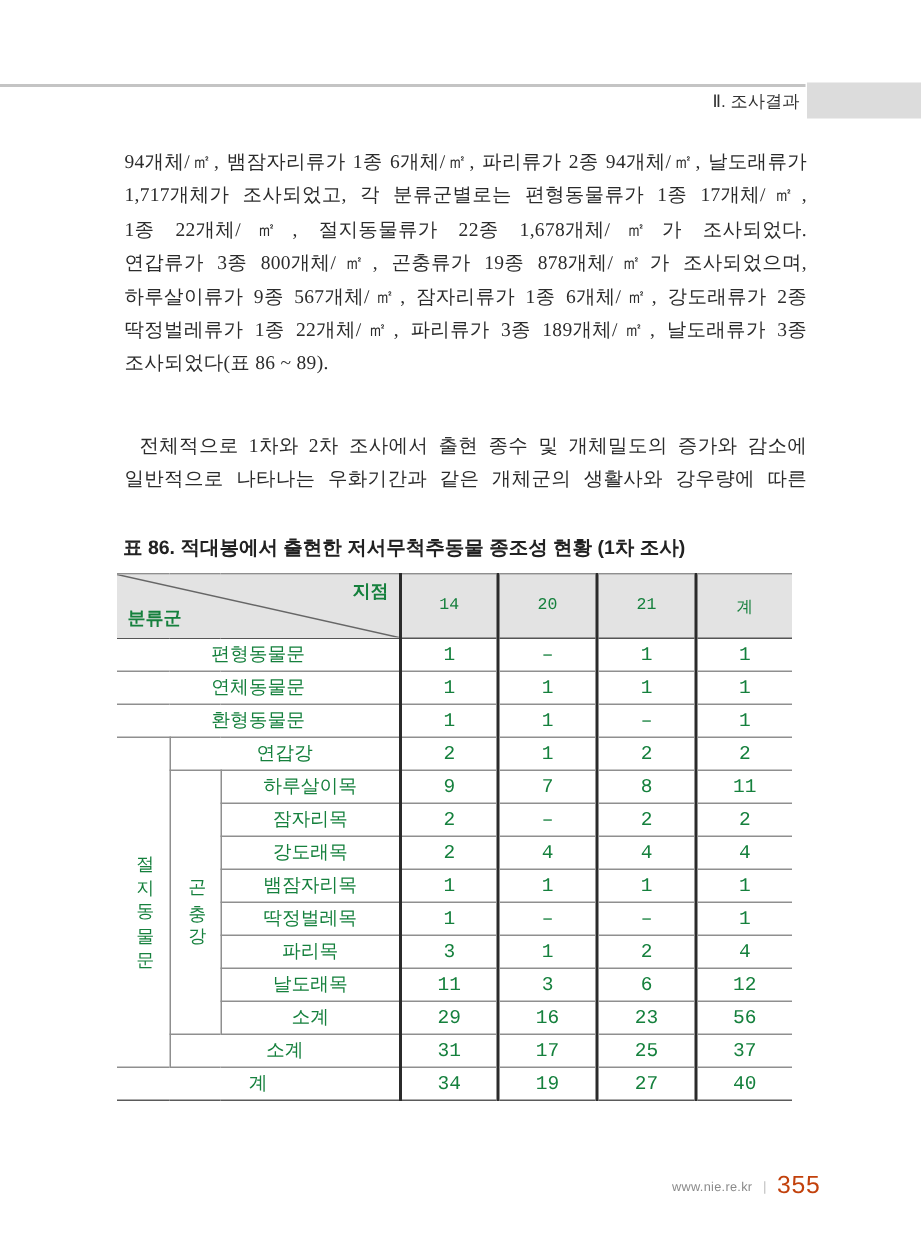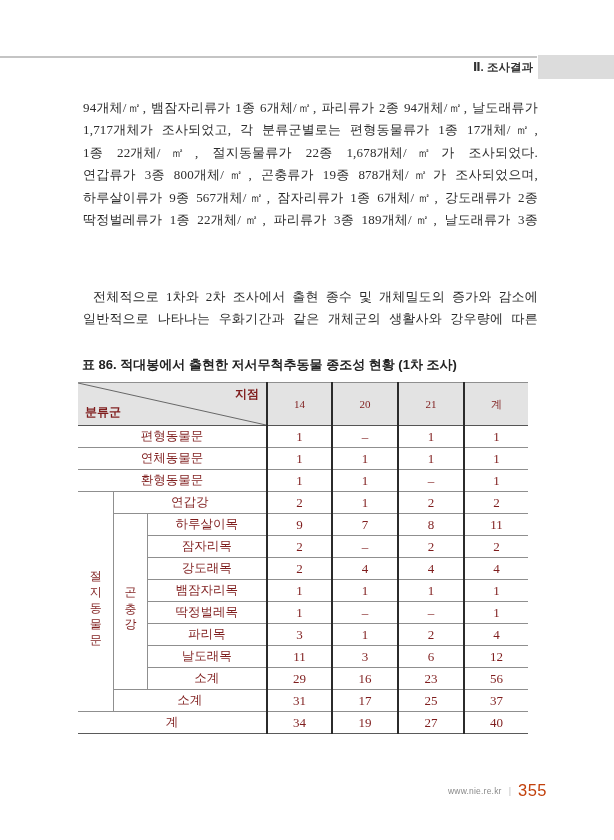--- a/index.html
+++ b/index.html
@@ -4,21 +4,21 @@
 <style>
   html,body{margin:0;padding:0;}
   body{
     width:614px;height:840px;position:relative;background:#ffffff;overflow:hidden;
     font-family:"Liberation Serif","DejaVu Serif",serif;color:#2b2b2b;
   }
   
   .header-rule{position:absolute;left:0;top:56px;width:537px;height:2px;background:#c4c4c4;}
   .section-title{
     position:absolute;top:60px;left:0;width:533px;text-align:right;
-    font-family:"Liberation Sans","DejaVu Sans",sans-serif;font-size:11.5px;font-weight:700;color:#333;
+    font-family:"Liberation Sans","DejaVu Sans",sans-serif;font-size:11.5px;font-weight:400;color:#333;
   }
   .corner-tab{position:absolute;left:538px;top:55px;width:76px;height:24px;background:#dcdcdc;}
   
   .textblock{position:absolute;left:83px;width:455px;}
   .p1{top:97px;}
   .p2{top:286px;}
   .tl{
     height:22.4px;line-height:22.4px;font-size:13px;letter-spacing:0.2px;
     text-align:justify;text-align-last:justify;overflow:hidden;white-space:normal;word-break:keep-all;
   }
@@ -26,21 +26,21 @@
   .tl.indent{text-indent:10px;}
   
   .tbl-caption{
     position:absolute;left:82px;top:356px;width:470px;
     font-family:"Liberation Sans","DejaVu Sans",sans-serif;font-size:13px;font-weight:700;color:#222;
   }
   
   .tbl-wrap{position:absolute;left:78px;top:382px;}
   table.species{
     border-collapse:collapse;table-layout:fixed;width:450px;
-    font-family:Liberation Serif, serif;color:#7f1d1d;
+    font-family:Liberation Mono, monospace;color:#15803d;
     border-top:1.5px solid #5a5a5a;border-bottom:1.5px solid #5a5a5a;
   }
   table.species tr{height:22px;}
   table.species tr.hdr{height:43px;}
   table.species td,table.species th{
     padding:0;text-align:center;vertical-align:middle;
     border-top:1px solid #8f8f8f;font-weight:normal;
   }
   th.colh{
     background:#e3e3e3;font-size:11px;font-weight:700;
@@ -74,20 +74,21 @@
 <div class="section-title">Ⅱ. 조사결과</div>
 <div class="corner-tab"></div>
 
 <div class="textblock p1">
   <div class="tl">94개체/㎡, 뱀잠자리류가 1종 6개체/㎡, 파리류가 2종 94개체/㎡, 날도래류가 6종</div>
   <div class="tl">1,717개체가 조사되었고, 각 분류군별로는 편형동물류가 1종 17개체/㎡, 연체동물류가</div>
   <div class="tl">1종 22개체/㎡, 절지동물류가 22종 1,678개체/㎡가 조사되었다. 절지동물류중에</div>
   <div class="tl">연갑류가 3종 800개체/㎡, 곤충류가 19종 878개체/㎡가 조사되었으며, 곤충류중에서는</div>
   <div class="tl">하루살이류가 9종 567개체/㎡, 잠자리류가 1종 6개체/㎡, 강도래류가 2종 28개체/㎡,</div>
   <div class="tl">딱정벌레류가 1종 22개체/㎡, 파리류가 3종 189개체/㎡, 날도래류가 3종 878개체/㎡가</div>
+  <div class="tl last">조사되었다(표 86 ~ 89).</div>
 </div>
 
 <div class="textblock p2">
   <div class="tl indent">전체적으로 1차와 2차 조사에서 출현 종수 및 개체밀도의 증가와 감소에 있어서</div>
   <div class="tl">일반적으로 나타나는 우화기간과 같은 개체군의 생활사와 강우량에 따른 계절적</div>
 </div>
 
 <div class="tbl-caption">표 86. 적대봉에서 출현한 저서무척추동물 종조성 현황 (1차 조사)</div>
 
 <div class="tbl-wrap">

